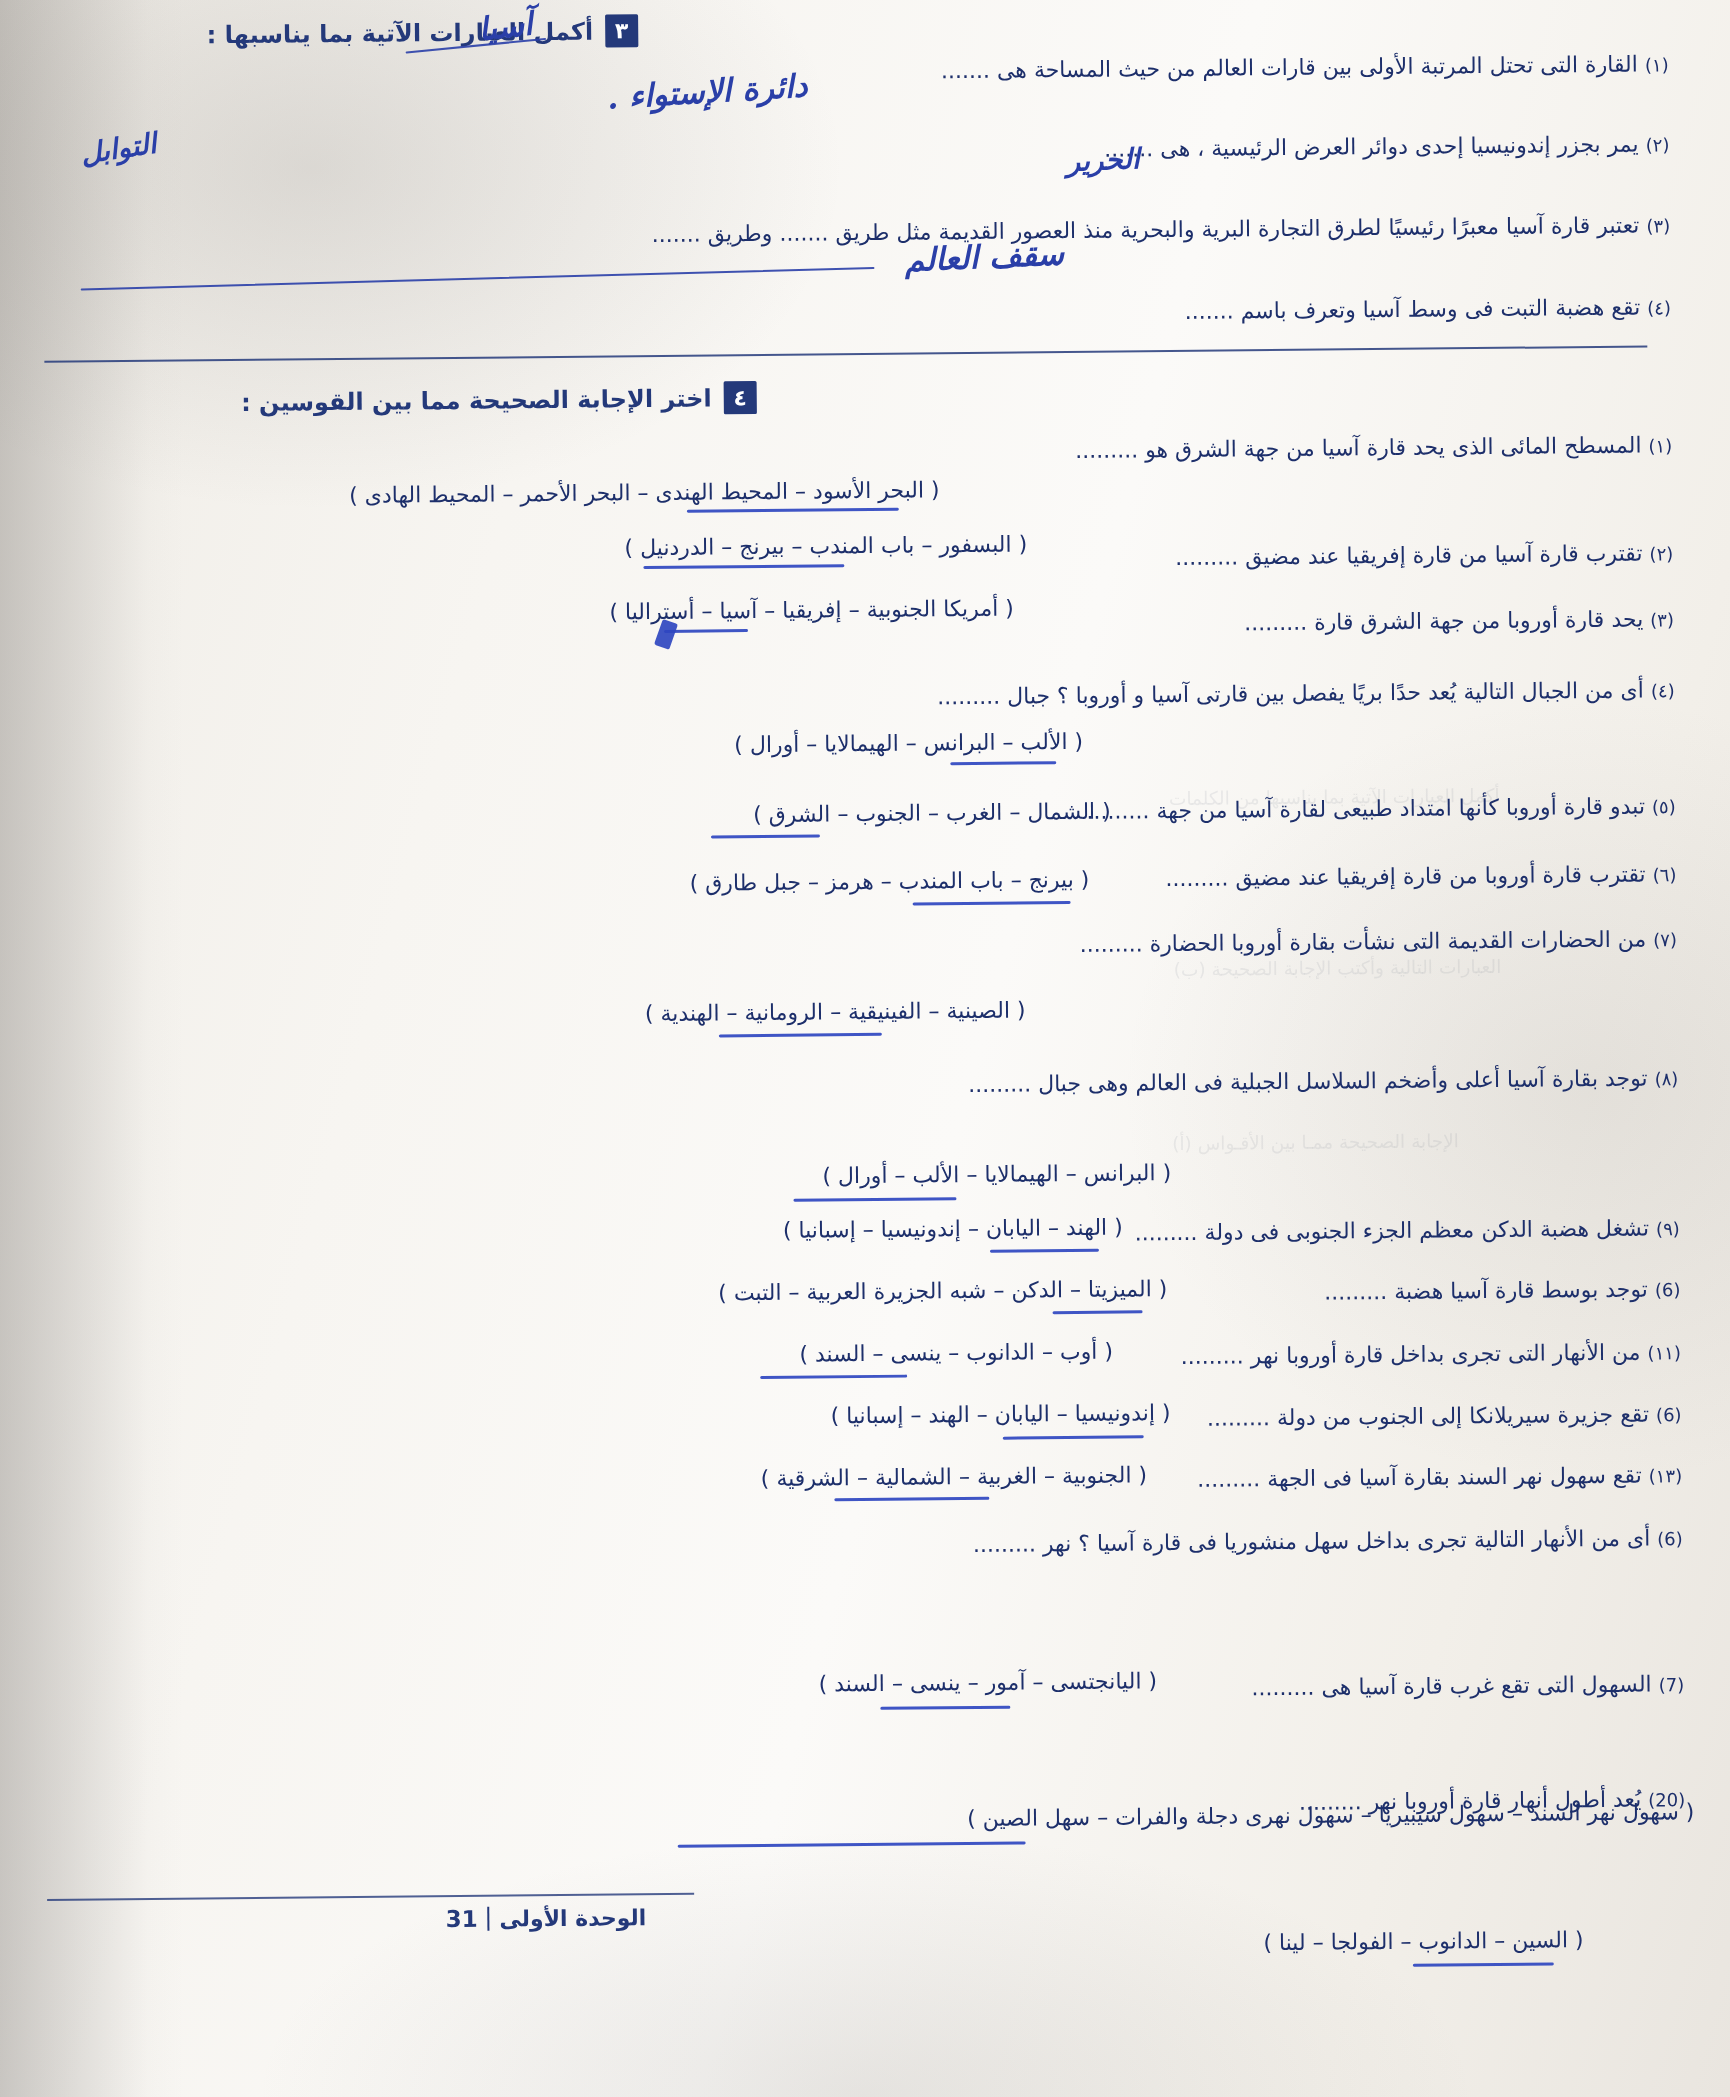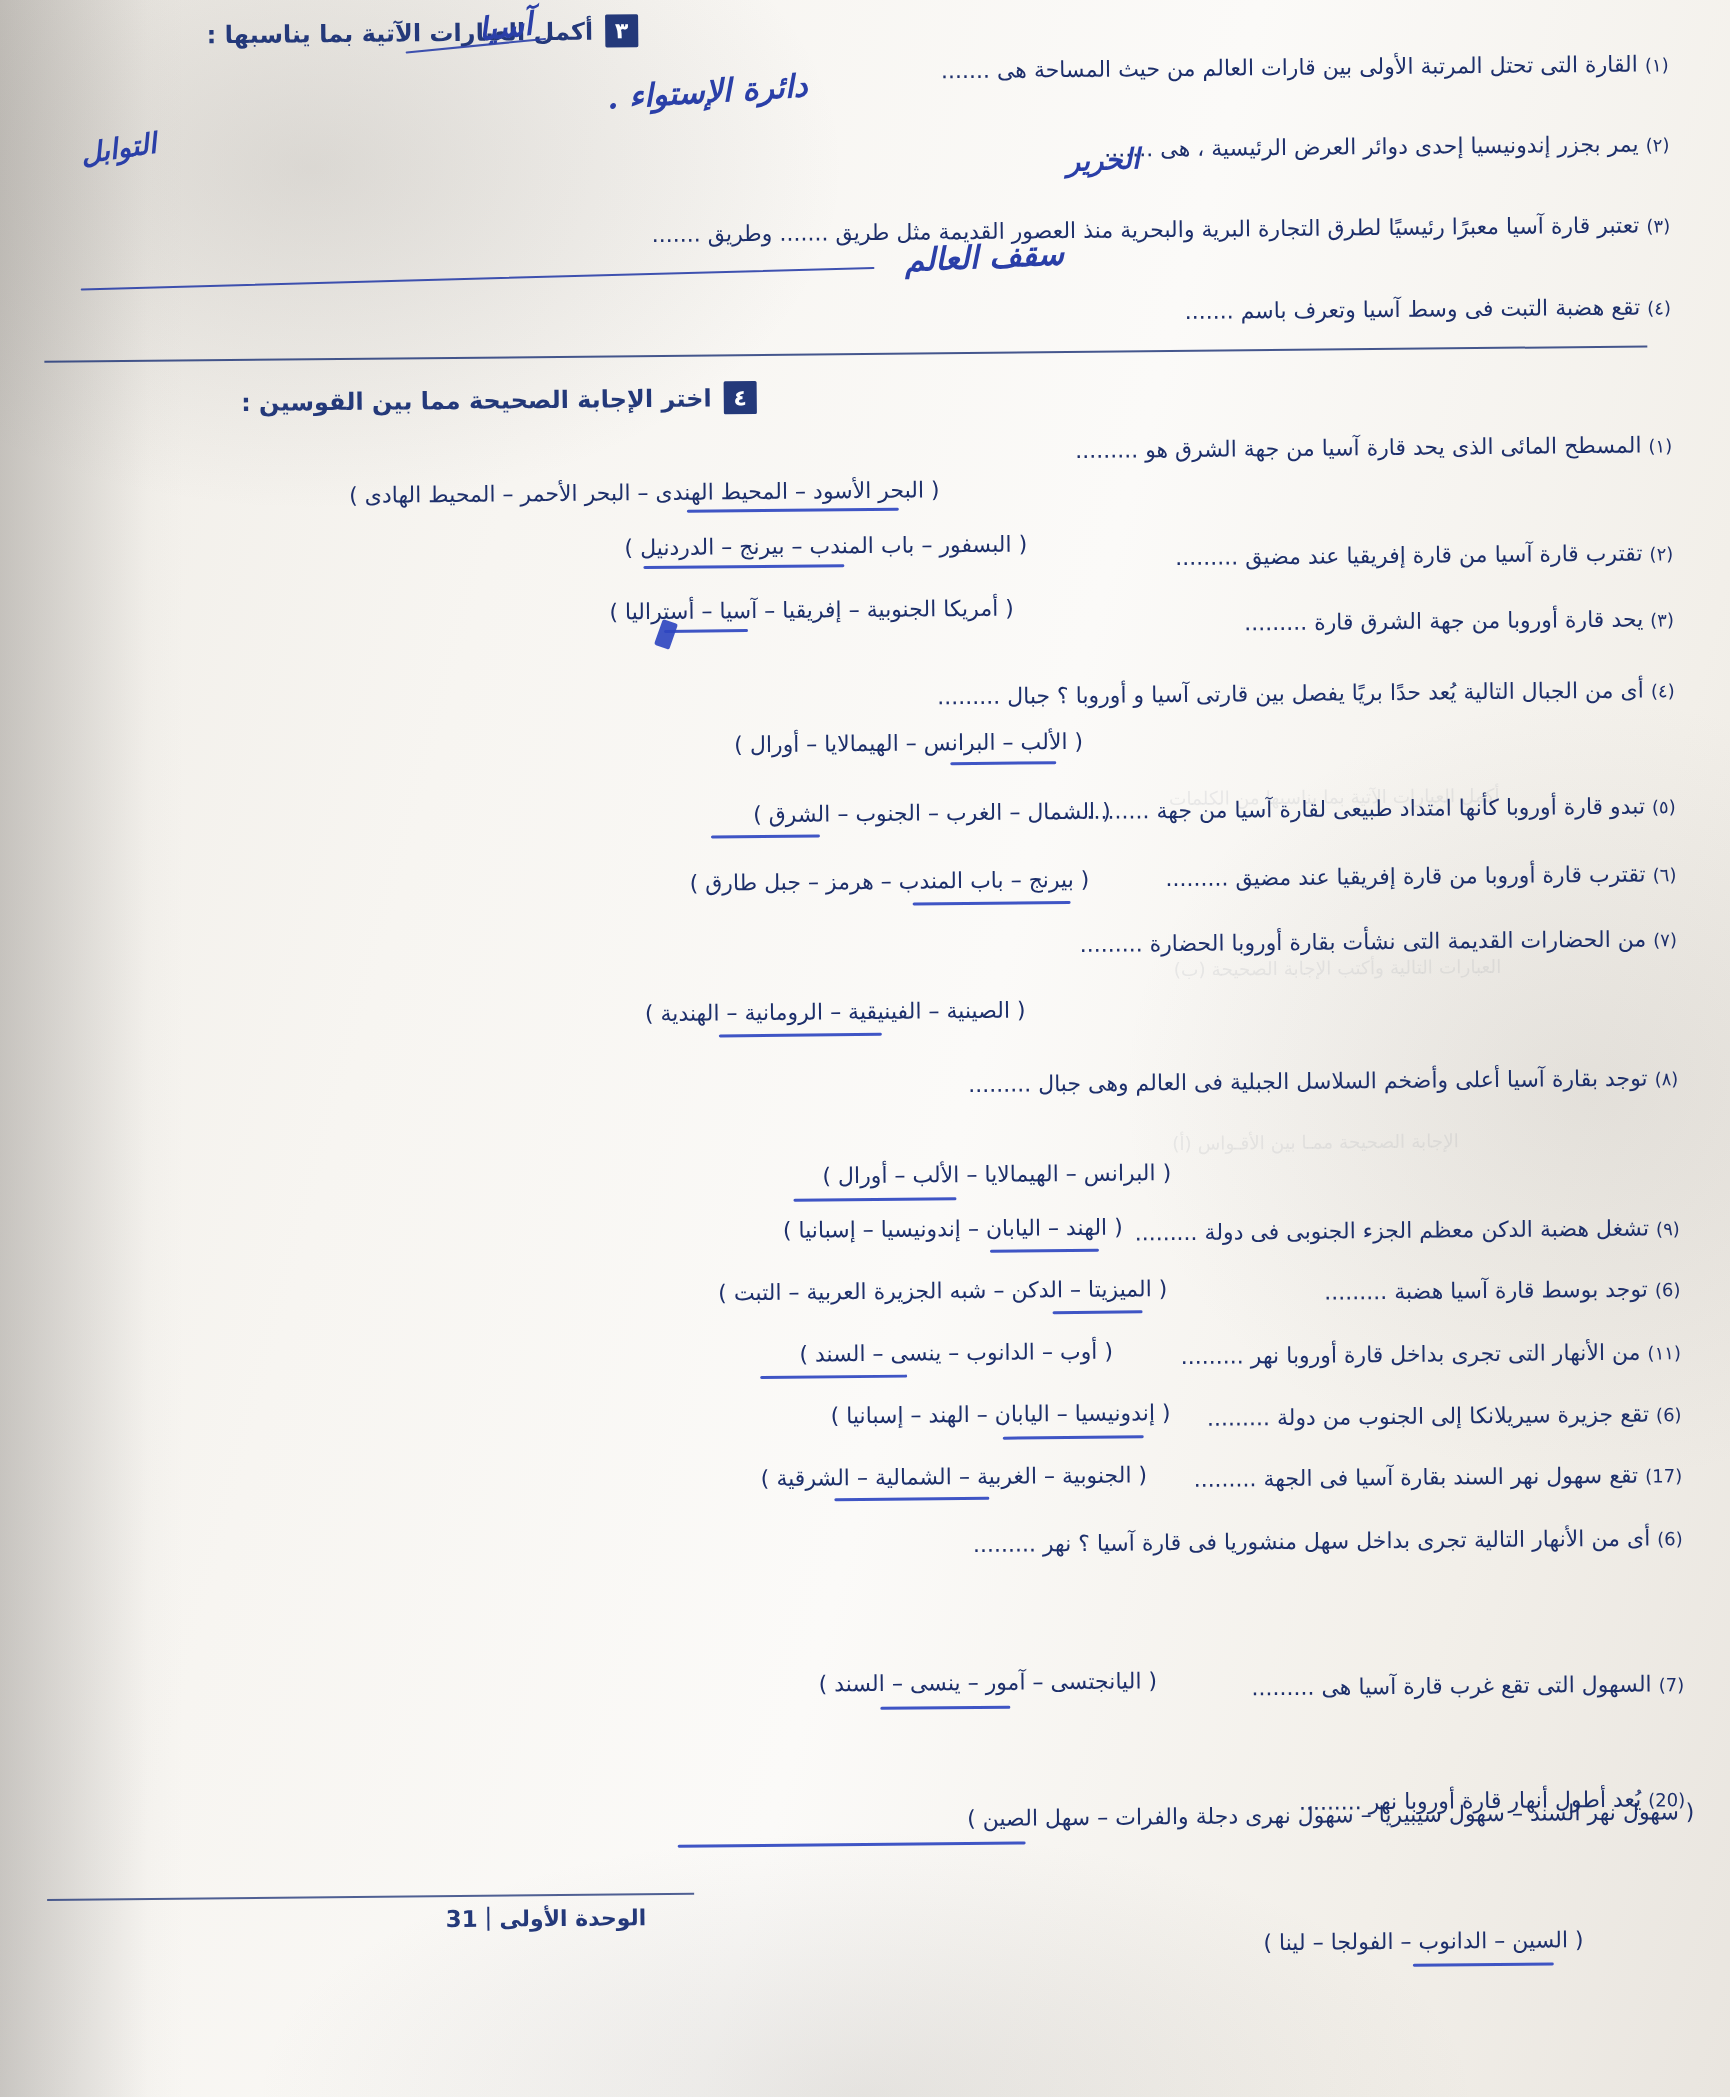--- a/index.html
+++ b/index.html
@@ -245,21 +245,21 @@
   <div class="pen" style="top:1375px; right:826px; width:147px;"></div>
 
   <div class="q" style="top:1409px; right:52px;">
     <span class="idx">(6)</span>
     <span>تقع جزيرة سيريلانكا إلى الجنوب من دولة .........</span>
   </div>
   <div class="opts" style="top:1403px; right:563px;">( إندونيسيا – اليابان – الهند – إسبانيا )</div>
   <div class="pen" style="top:1438px; right:590px; width:141px;"></div>
 
   <div class="q" style="top:1470px; right:52px;">
-    <span class="idx">(17)</span>
+    <span class="idx">(١٣)</span>
     <span>تقع سهول نهر السند بقارة آسيا فى الجهة .........</span>
   </div>
   <div class="opts" style="top:1465px; right:587px;">( الجنوبية – الغربية – الشمالية – الشرقية )</div>
   <div class="pen" style="top:1498px; right:745px; width:155px;"></div>
 
   <div class="q" style="top:1533px; right:52px;">
     <span class="idx">(6)</span>
     <span>أى من الأنهار التالية تجرى بداخل سهل منشوريا فى قارة آسيا ؟ نهر .........</span>
   </div>
   <div class="opts" style="top:1671px; right:579px;">( اليانجتسى – آمور – ينسى – السند )</div>

